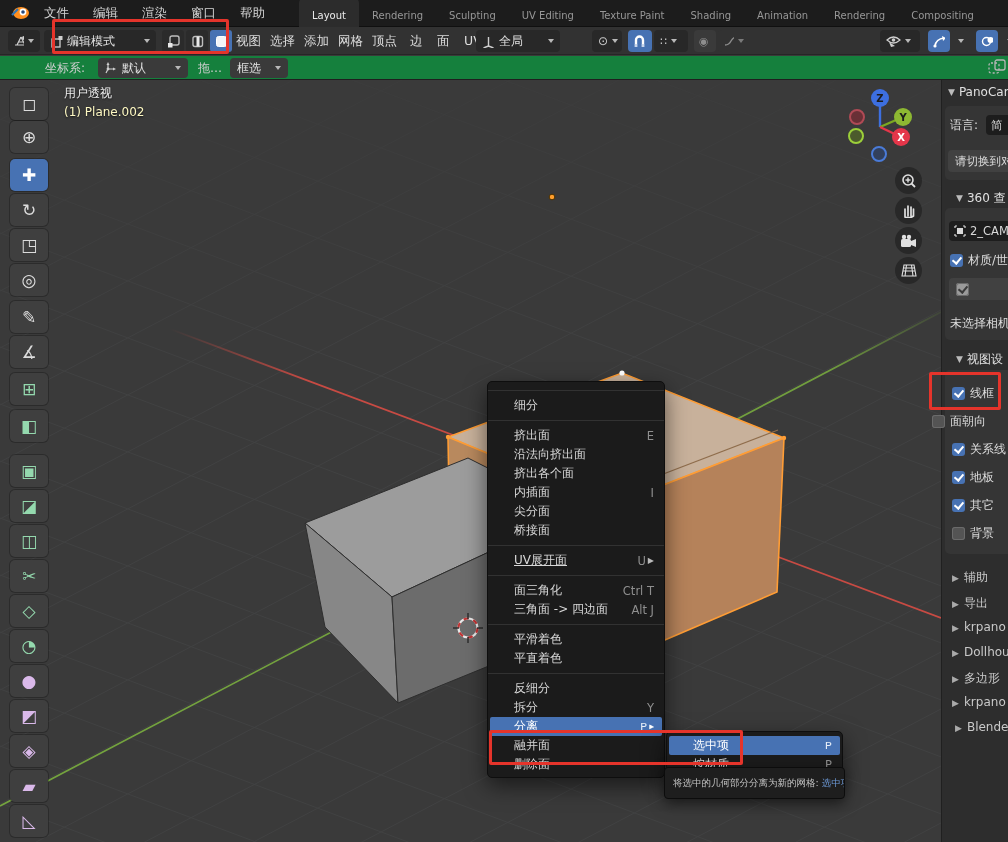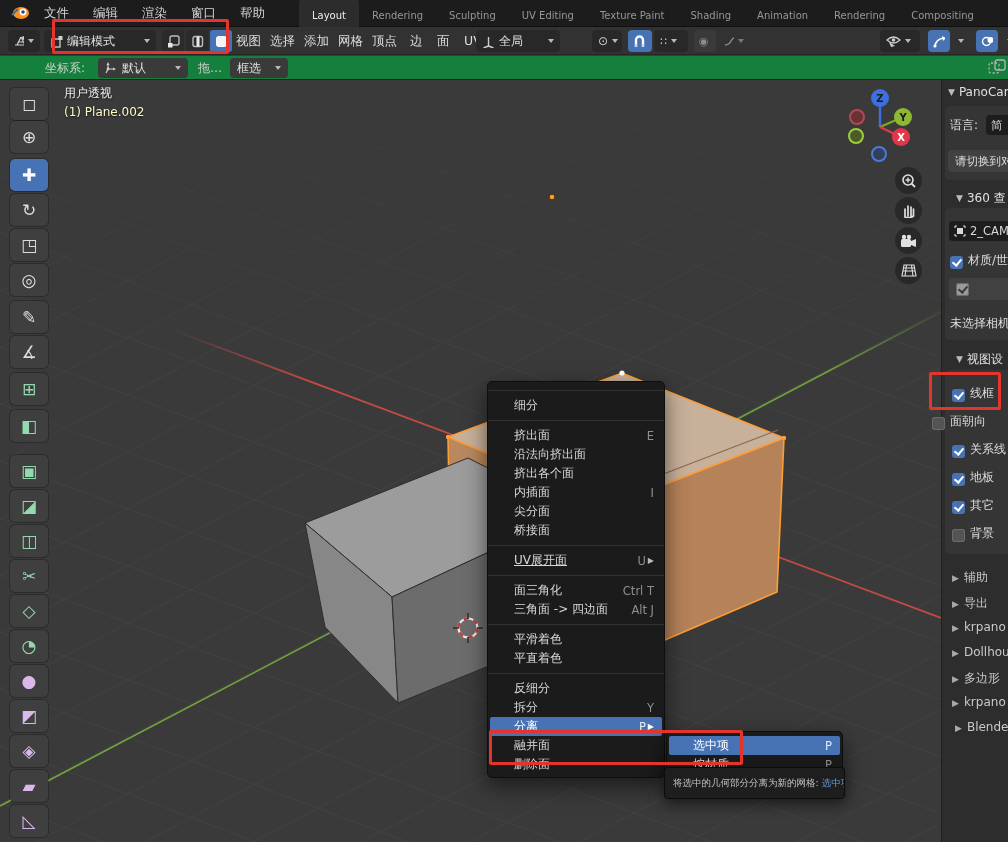--- a/index.html
+++ b/index.html
@@ -36,36 +36,36 @@
   .tool.active{background:#4772b3;}
   .c-gray{color:#dcdcdc;} .c-green{color:#94d9ae;} .c-purple{color:#dab9ea;} .c-white{color:#ffffff;}
   
   .ball{position:absolute;border-radius:50%;display:flex;align-items:center;justify-content:center;font-size:10px;font-weight:bold;color:#1c1c1c;}
   .navbtn{position:absolute;width:27px;height:27px;border-radius:50%;background:rgba(30,30,30,.65);display:flex;align-items:center;justify-content:center;}
   
   #sidebar{left:941px;top:80px;width:67px;height:762px;background:#2d2d2d;border-left:1px solid #202020;overflow:hidden;}
   .panel{position:absolute;left:3px;width:80px;background:#353535;border-radius:5px;}
   .sb-h{position:absolute;font-size:12px;color:#e0e0e0;white-space:nowrap;}
   .sb-h .car{display:inline-block;font-size:9px;color:#bbbbbb;margin-right:4px;transform:translateY(-1px);}
-  .sb-row{position:absolute;display:flex;align-items:flex-end;gap:5px;font-size:12px;color:#dddddd;white-space:nowrap;}
+  .sb-row{position:absolute;display:flex;align-items:center;gap:5px;font-size:12px;color:#dddddd;white-space:nowrap;}
   .cb{width:13px;height:13px;border-radius:3px;flex:0 0 13px;position:relative;background:#545454;box-shadow:inset 0 0 0 1px #6b6b6b;}
   .cb.on{background:#4772b3;box-shadow:none;}
   .cb.on:after{content:"";position:absolute;left:3.5px;top:1px;width:4px;height:7px;border:solid #fff;border-width:0 2px 2px 0;transform:rotate(40deg);}
   .cb.gray{background:#9a9a9a;} .cb.gray:after{content:"";position:absolute;left:3.5px;top:1px;width:4px;height:7px;border:solid #3a3a3a;border-width:0 2px 2px 0;transform:rotate(40deg);}
   .dfield{position:absolute;height:20px;background:#1d1d1d;border-radius:4px;display:flex;align-items:center;gap:4px;padding:0 5px;font-size:11.5px;color:#d8d8d8;white-space:nowrap;}
   .sbtn{position:absolute;height:22px;background:#414141;border-radius:4px;display:flex;align-items:center;padding:0 7px;font-size:11.5px;color:#dcdcdc;white-space:nowrap;}
   .collapsed{position:absolute;font-size:12px;color:#c9c9c9;white-space:nowrap;margin-top:8px;}
   .collapsed .car{display:inline-block;font-size:9px;color:#aaaaaa;margin-right:5px;}
   
   #cmenu{left:487px;top:381px;width:178px;background:#1b1b1b;border:1px solid #0e0e0e;border-radius:5px;box-shadow:0 8px 22px rgba(0,0,0,.55);padding:3px 0;z-index:30;}
   .m-head{height:25px;display:flex;align-items:center;gap:7px;padding:0 10px;font-size:12px;color:#e3e3e3;}
   .m-sep{height:1px;background:#323232;margin:5px 0;}
   .m-item{height:19px;display:flex;align-items:center;padding:0 10px 0 26px;font-size:12px;color:#d8d8d8;position:relative;}
   .m-item .sc{margin-left:auto;color:#8f8f8f;font-size:11.5px;display:flex;align-items:center;gap:2px;}
-  .m-item.hl{background:#4772b3;color:#ffffff;margin:0 2px;border-radius:2px;padding:0 8px 0 24px;}
+  .m-item.hl{background:#4772b3;color:#ffffff;margin:0 2px;border-radius:2px;padding:0 8px 0 24px;font-family:Liberation Mono, monospace;}
   .m-item.hl .sc{color:#e6edf7;}
   .subarr{font-size:8px;color:#bbbbbb;}
   
   #smenu{left:666px;top:731px;width:177px;background:#1b1b1b;border:1px solid #0e0e0e;border-radius:5px;box-shadow:0 8px 22px rgba(0,0,0,.55);padding:4px 0;z-index:31;}
   
   #tooltip{left:664px;top:767px;width:181px;height:32px;background:#1e1e1e;border:1px solid #0c0c0c;border-radius:4px;box-shadow:0 5px 14px rgba(0,0,0,.5);display:flex;align-items:center;padding:0 8px;font-size:9.5px;color:#c3c3c3;white-space:nowrap;z-index:40;overflow:hidden;}
   #tooltip .val{color:#6d9ad8;margin-left:3px;}
   
   .redbox{position:absolute;border:3px solid #e5342b;border-radius:2px;z-index:50;pointer-events:none;}
 </style>

